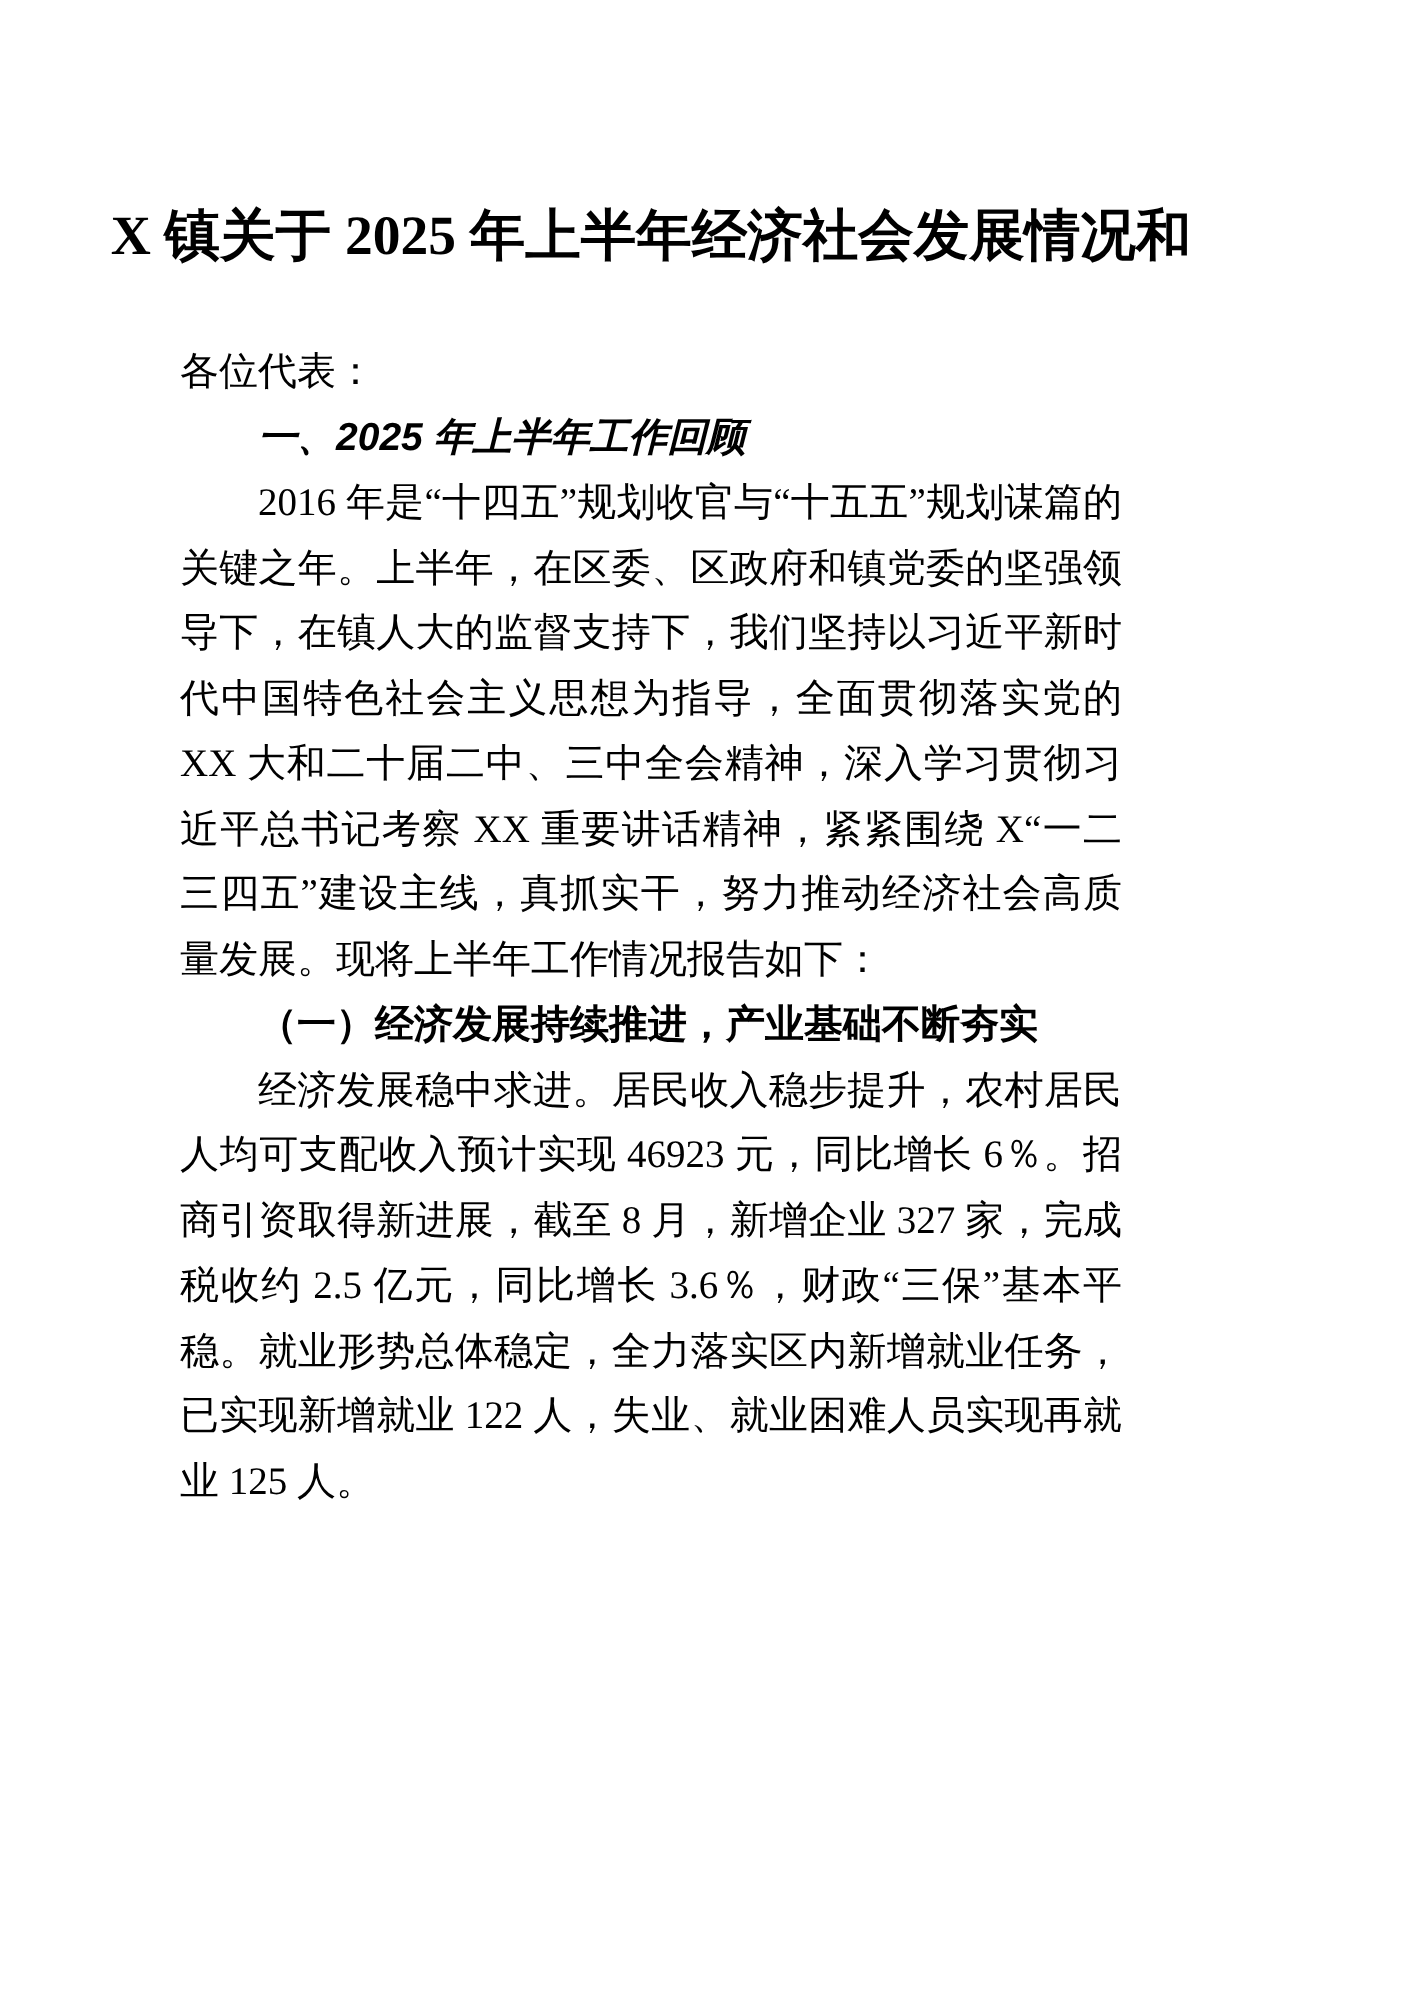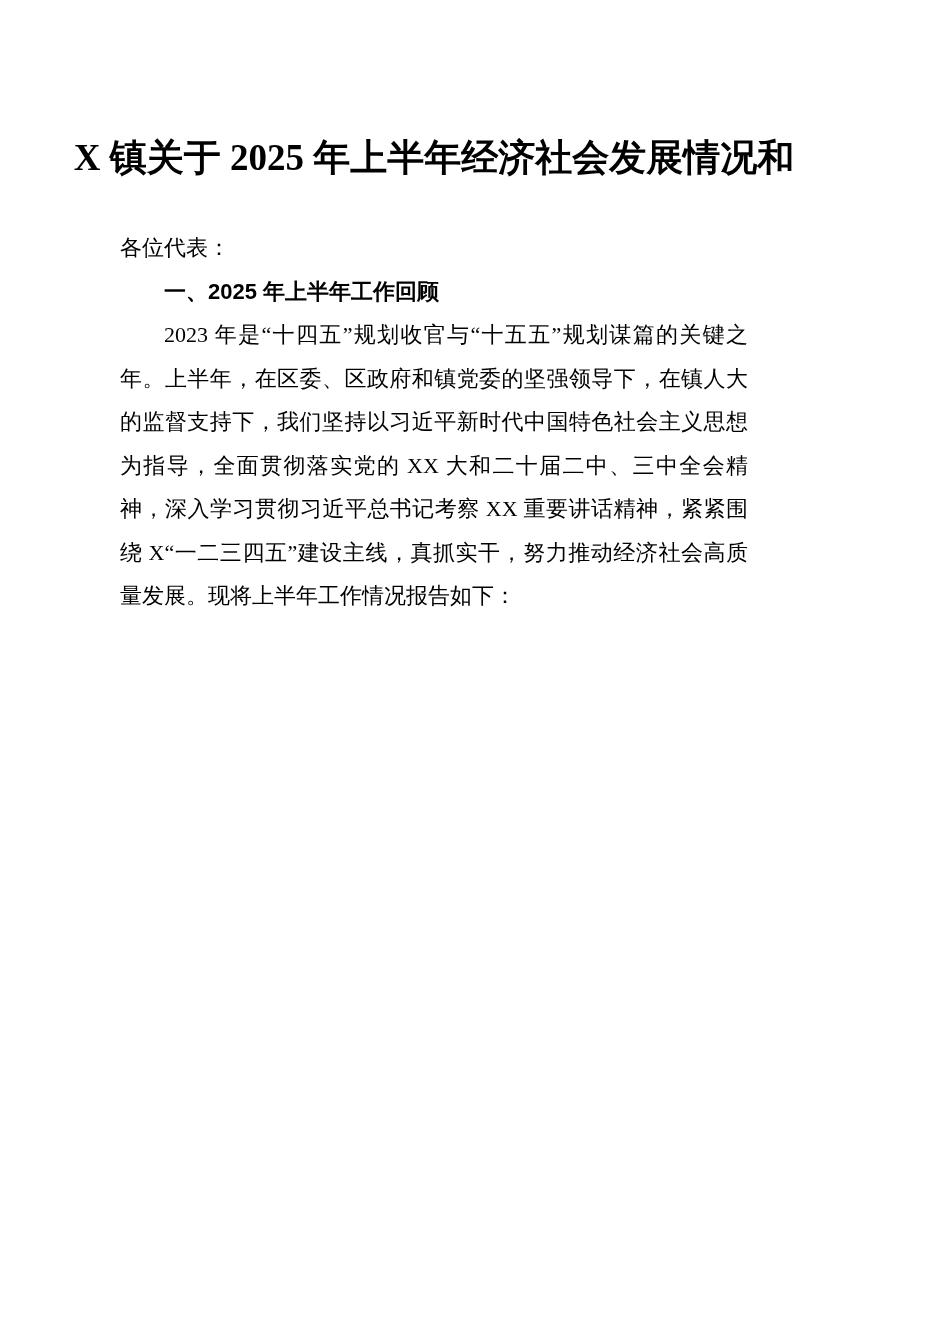--- a/index.html
+++ b/index.html
@@ -27,34 +27,35 @@
     color: #000000;
   }
   .doc-title .title-line {
     display: block;
   }
   .content {
     margin: 42px 120px 0 120px;
   }
   .content p {
     margin: 0;
-    font-size: 22px;
+    font-size: 26px;
     line-height: 43.5px;
     text-align: justify;
     text-justify: inter-character;
     text-indent: 2em;
     font-weight: normal;
     color: #000000;
   }
   .content p.salutation {
     text-indent: 0;
   }
   .content p.heading1 {
     font-weight: bold;
     font-family: "Liberation Sans", sans-serif;
+    font-style: italic;
   }
   .content p.heading2 {
     font-weight: bold;
     font-family: "Liberation Serif", serif;
   }
 </style>
 </head>
 <body>
 
 <div class="page">
@@ -62,19 +63,21 @@
   <h1 class="doc-title">
     <span class="title-line">X 镇关于 2025 年上半年经济社会发展情况和</span>
   </h1>
 
   <div class="content">
     <p class="salutation">各位代表：</p>
 
 
     <p class="heading1">一、2025 年上半年工作回顾</p>
 
-    <p class="body-para">2023 年是“十四五”规划收官与“十五五”规划谋篇的关键之年。上半年，在区委、区政府和镇党委的坚强领导下，在镇人大的监督支持下，我们坚持以习近平新时代中国特色社会主义思想为指导，全面贯彻落实党的 XX 大和二十届二中、三中全会精神，深入学习贯彻习近平总书记考察 XX 重要讲话精神，紧紧围绕 X“一二三四五”建设主线，真抓实干，努力推动经济社会高质量发展。现将上半年工作情况报告如下：</p>
+    <p class="body-para">2016 年是“十四五”规划收官与“十五五”规划谋篇的关键之年。上半年，在区委、区政府和镇党委的坚强领导下，在镇人大的监督支持下，我们坚持以习近平新时代中国特色社会主义思想为指导，全面贯彻落实党的 XX 大和二十届二中、三中全会精神，深入学习贯彻习近平总书记考察 XX 重要讲话精神，紧紧围绕 X“一二三四五”建设主线，真抓实干，努力推动经济社会高质量发展。现将上半年工作情况报告如下：</p>
 
+    <p class="heading2">（一）经济发展持续推进，产业基础不断夯实</p>
 
+    <p class="body-para">经济发展稳中求进。居民收入稳步提升，农村居民人均可支配收入预计实现 46923 元，同比增长 6％。招商引资取得新进展，截至 8 月，新增企业 327 家，完成税收约 2.5 亿元，同比增长 3.6％，财政“三保”基本平稳。就业形势总体稳定，全力落实区内新增就业任务，已实现新增就业 122 人，失业、就业困难人员实现再就业 125 人。</p>
 
   </div>
 
 </div>
 
 </body></html>

